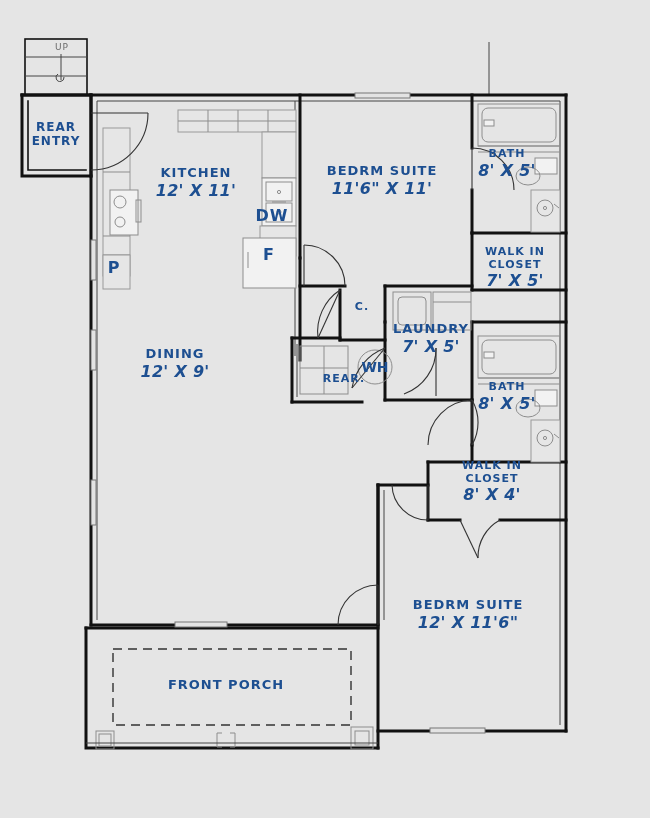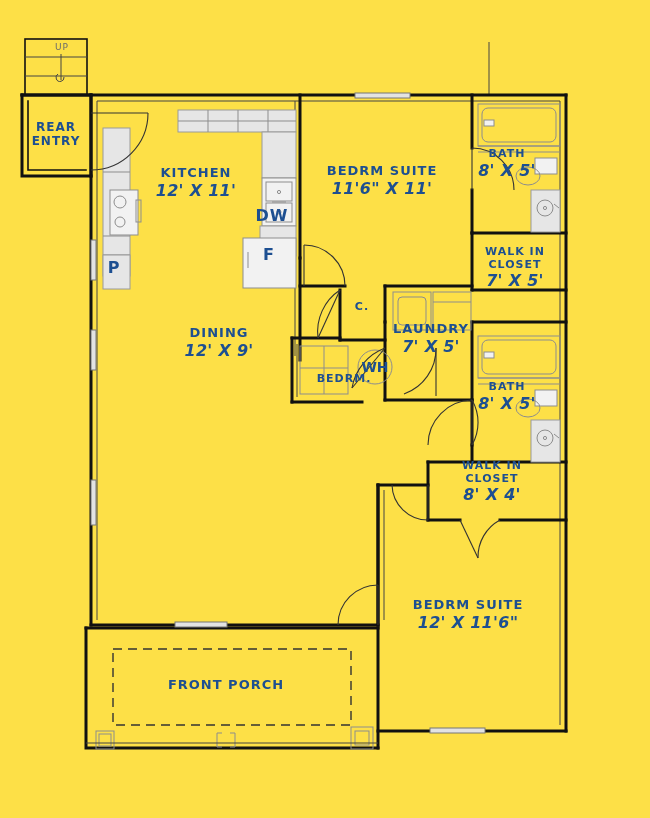--- a/index.html
+++ b/index.html
@@ -10,21 +10,21 @@
   body {
     width: 650px;
     height: 818px;
     font-family: "Liberation Sans", sans-serif;
     overflow: hidden;
   }
   #plan {
     position: relative;
     width: 650px;
     height: 818px;
-    background: #fde047;
+    background: #e5e5e5;
   }
   svg#plan-svg {
     position: absolute;
     left: 0;
     top: 0;
     width: 650px;
     height: 818px;
   }
   .lbl {
     position: absolute;
@@ -373,32 +373,32 @@
     <span class="rname">BATH</span>
     <span class="rdim">8' X 5'</span>
   </div>
 
   <div class="lbl small" style="left:515px; top:268px;">
     <span class="rname">WALK IN</span>
     <span class="rname">CLOSET</span>
     <span class="rdim">7' X 5'</span>
   </div>
 
-  <div class="lbl" style="left:175px; top:343px;margin-left:44px;">
+  <div class="lbl" style="left:175px; top:364px;">
     <span class="rname">DINING</span>
     <span class="rdim">12' X 9'</span>
   </div>
 
   <div class="lbl" style="left:431px; top:339px;">
     <span class="rname">LAUNDRY</span>
     <span class="rdim">7' X 5'</span>
   </div>
 
   <div class="lbl small" style="left:344px; top:379px;">
-    <span class="rname">BEDRM.</span>
+    <span class="rname">REAR.</span>
   </div>
 
   <div class="lbl small" style="left:362px; top:307px;">
     <span class="rname">C.</span>
   </div>
 
   <div class="lbl small" style="left:507px; top:397px;">
     <span class="rname">BATH</span>
     <span class="rdim">8' X 5'</span>
   </div>

